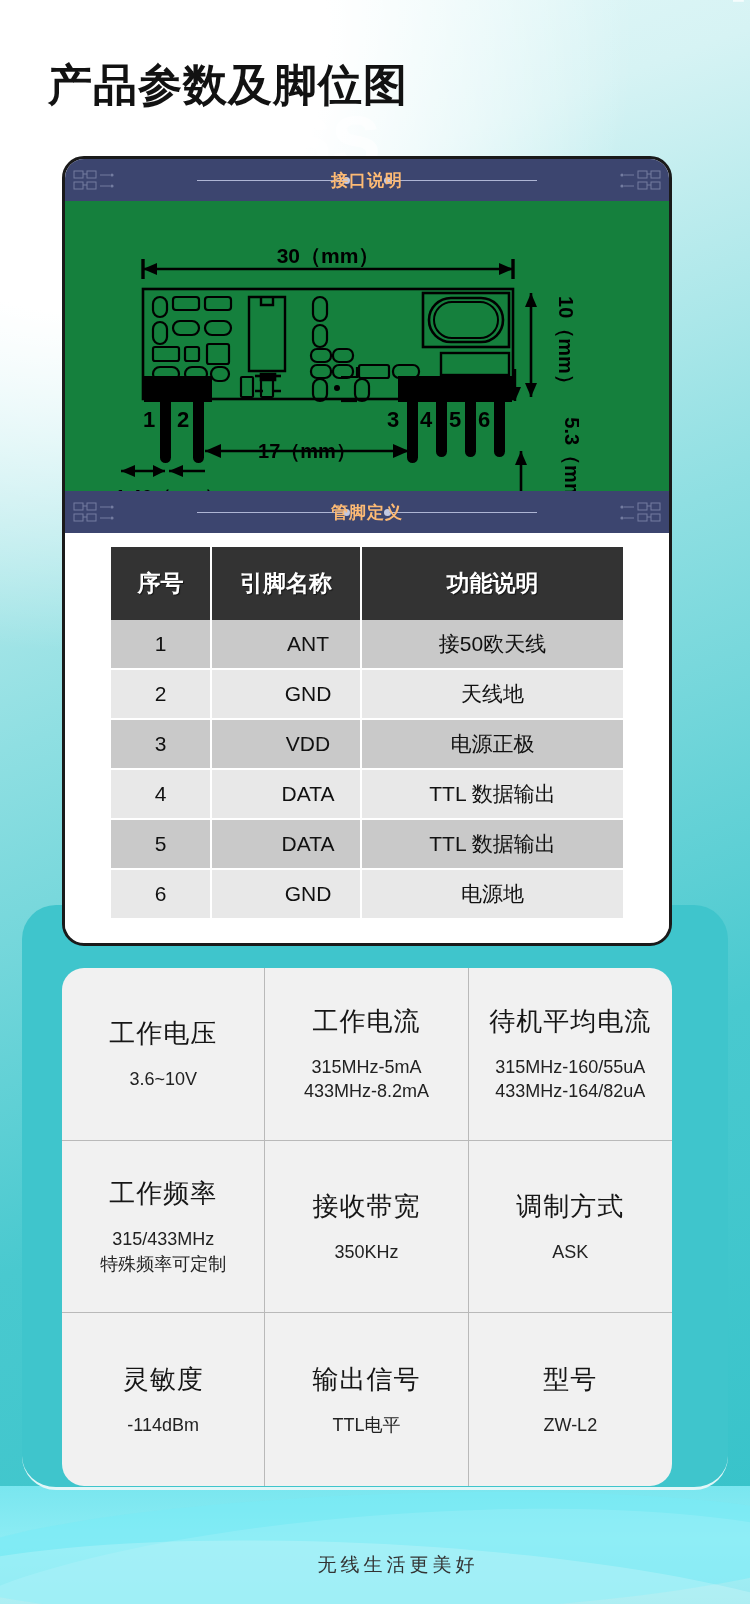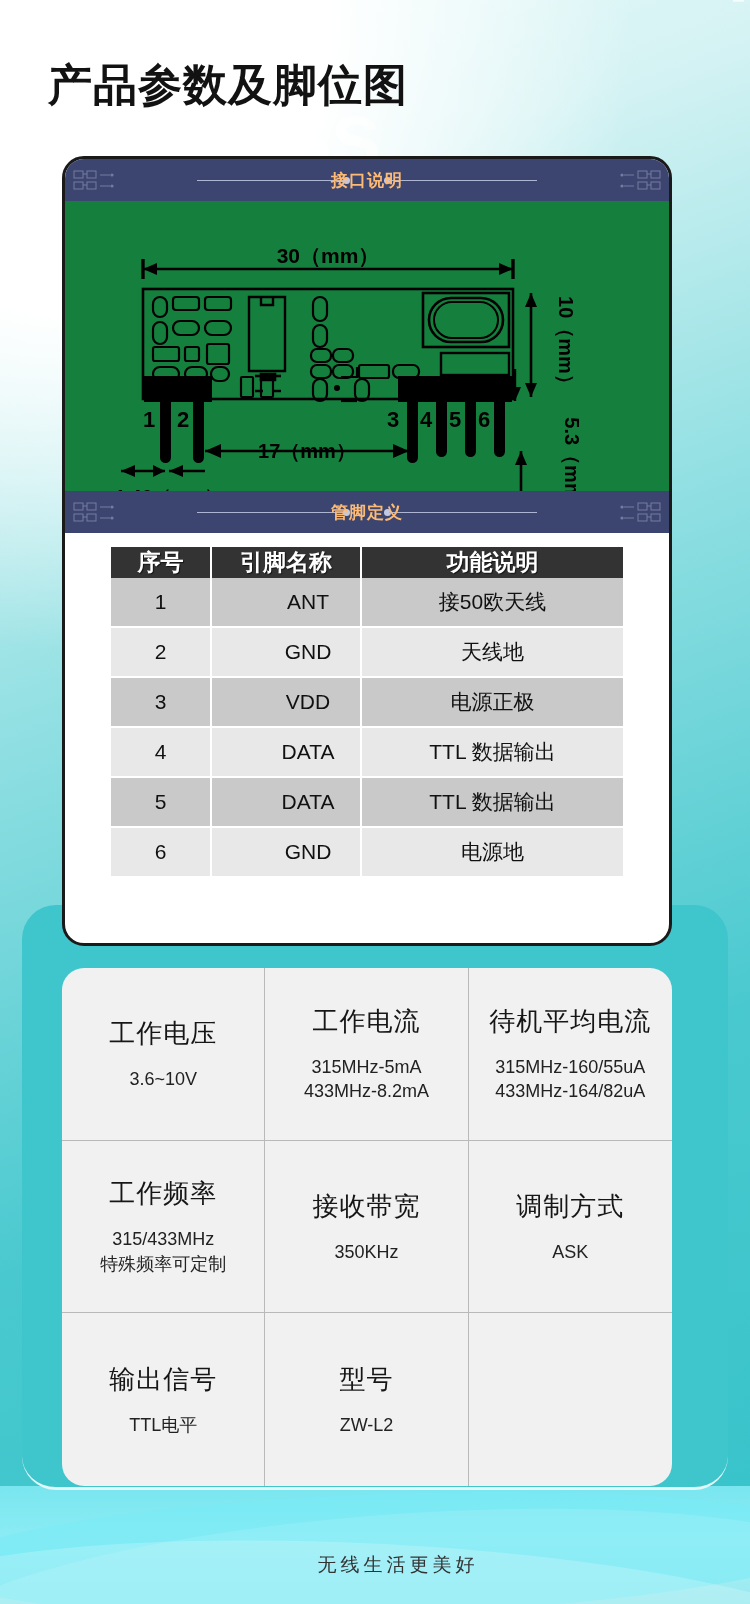--- a/index.html
+++ b/index.html
@@ -106,21 +106,21 @@
   .bar-chip.r { right:6px; }
 
   
   .pcb-area { position:relative; height:290px; background:#15803d; }
 
   
   .pin-wrap { padding:14px 46px 10px 46px; background:#fff; }
   table.pin { width:100%; border-collapse:collapse; }
   table.pin th {
     background:#333333; color:#ffffff; font-size:23px; font-weight:bold;
-    padding:0 0; border-right:2px solid #ffffff;
+    padding:21px 0; border-right:2px solid #ffffff;
     text-shadow:1px 1px 1px rgba(0,0,0,0.6);
   }
   table.pin th:last-child { border-right:none; }
   table.pin td {
     font-size:21px; color:#111; text-align:center; padding:10px 0;
     border-right:2px solid #ffffff; border-bottom:2px solid #ffffff;
   }
   table.pin td:last-child { border-right:none; }
   table.pin tr.odd  td { background:#c9c9c9; }
   table.pin tr.even td { background:#e8e8e8; }
@@ -410,20 +410,24 @@
   </div>
   <div class="spec-cell">
     <div class="spec-label">接收带宽</div>
     <div class="spec-value">350KHz</div>
   </div>
   <div class="spec-cell">
     <div class="spec-label">调制方式</div>
     <div class="spec-value">ASK</div>
   </div>
   <div class="spec-cell">
+    <div class="spec-label">灵敏度</div>
+    <div class="spec-value">-114dBm</div>
+  </div>
+  <div class="spec-cell">
     <div class="spec-label">输出信号</div>
     <div class="spec-value">TTL电平</div>
   </div>
   <div class="spec-cell">
     <div class="spec-label">型号</div>
     <div class="spec-value">ZW-L2</div>
   </div>
 </div>
 
 <div class="footer-text">无线生活更美好</div>

